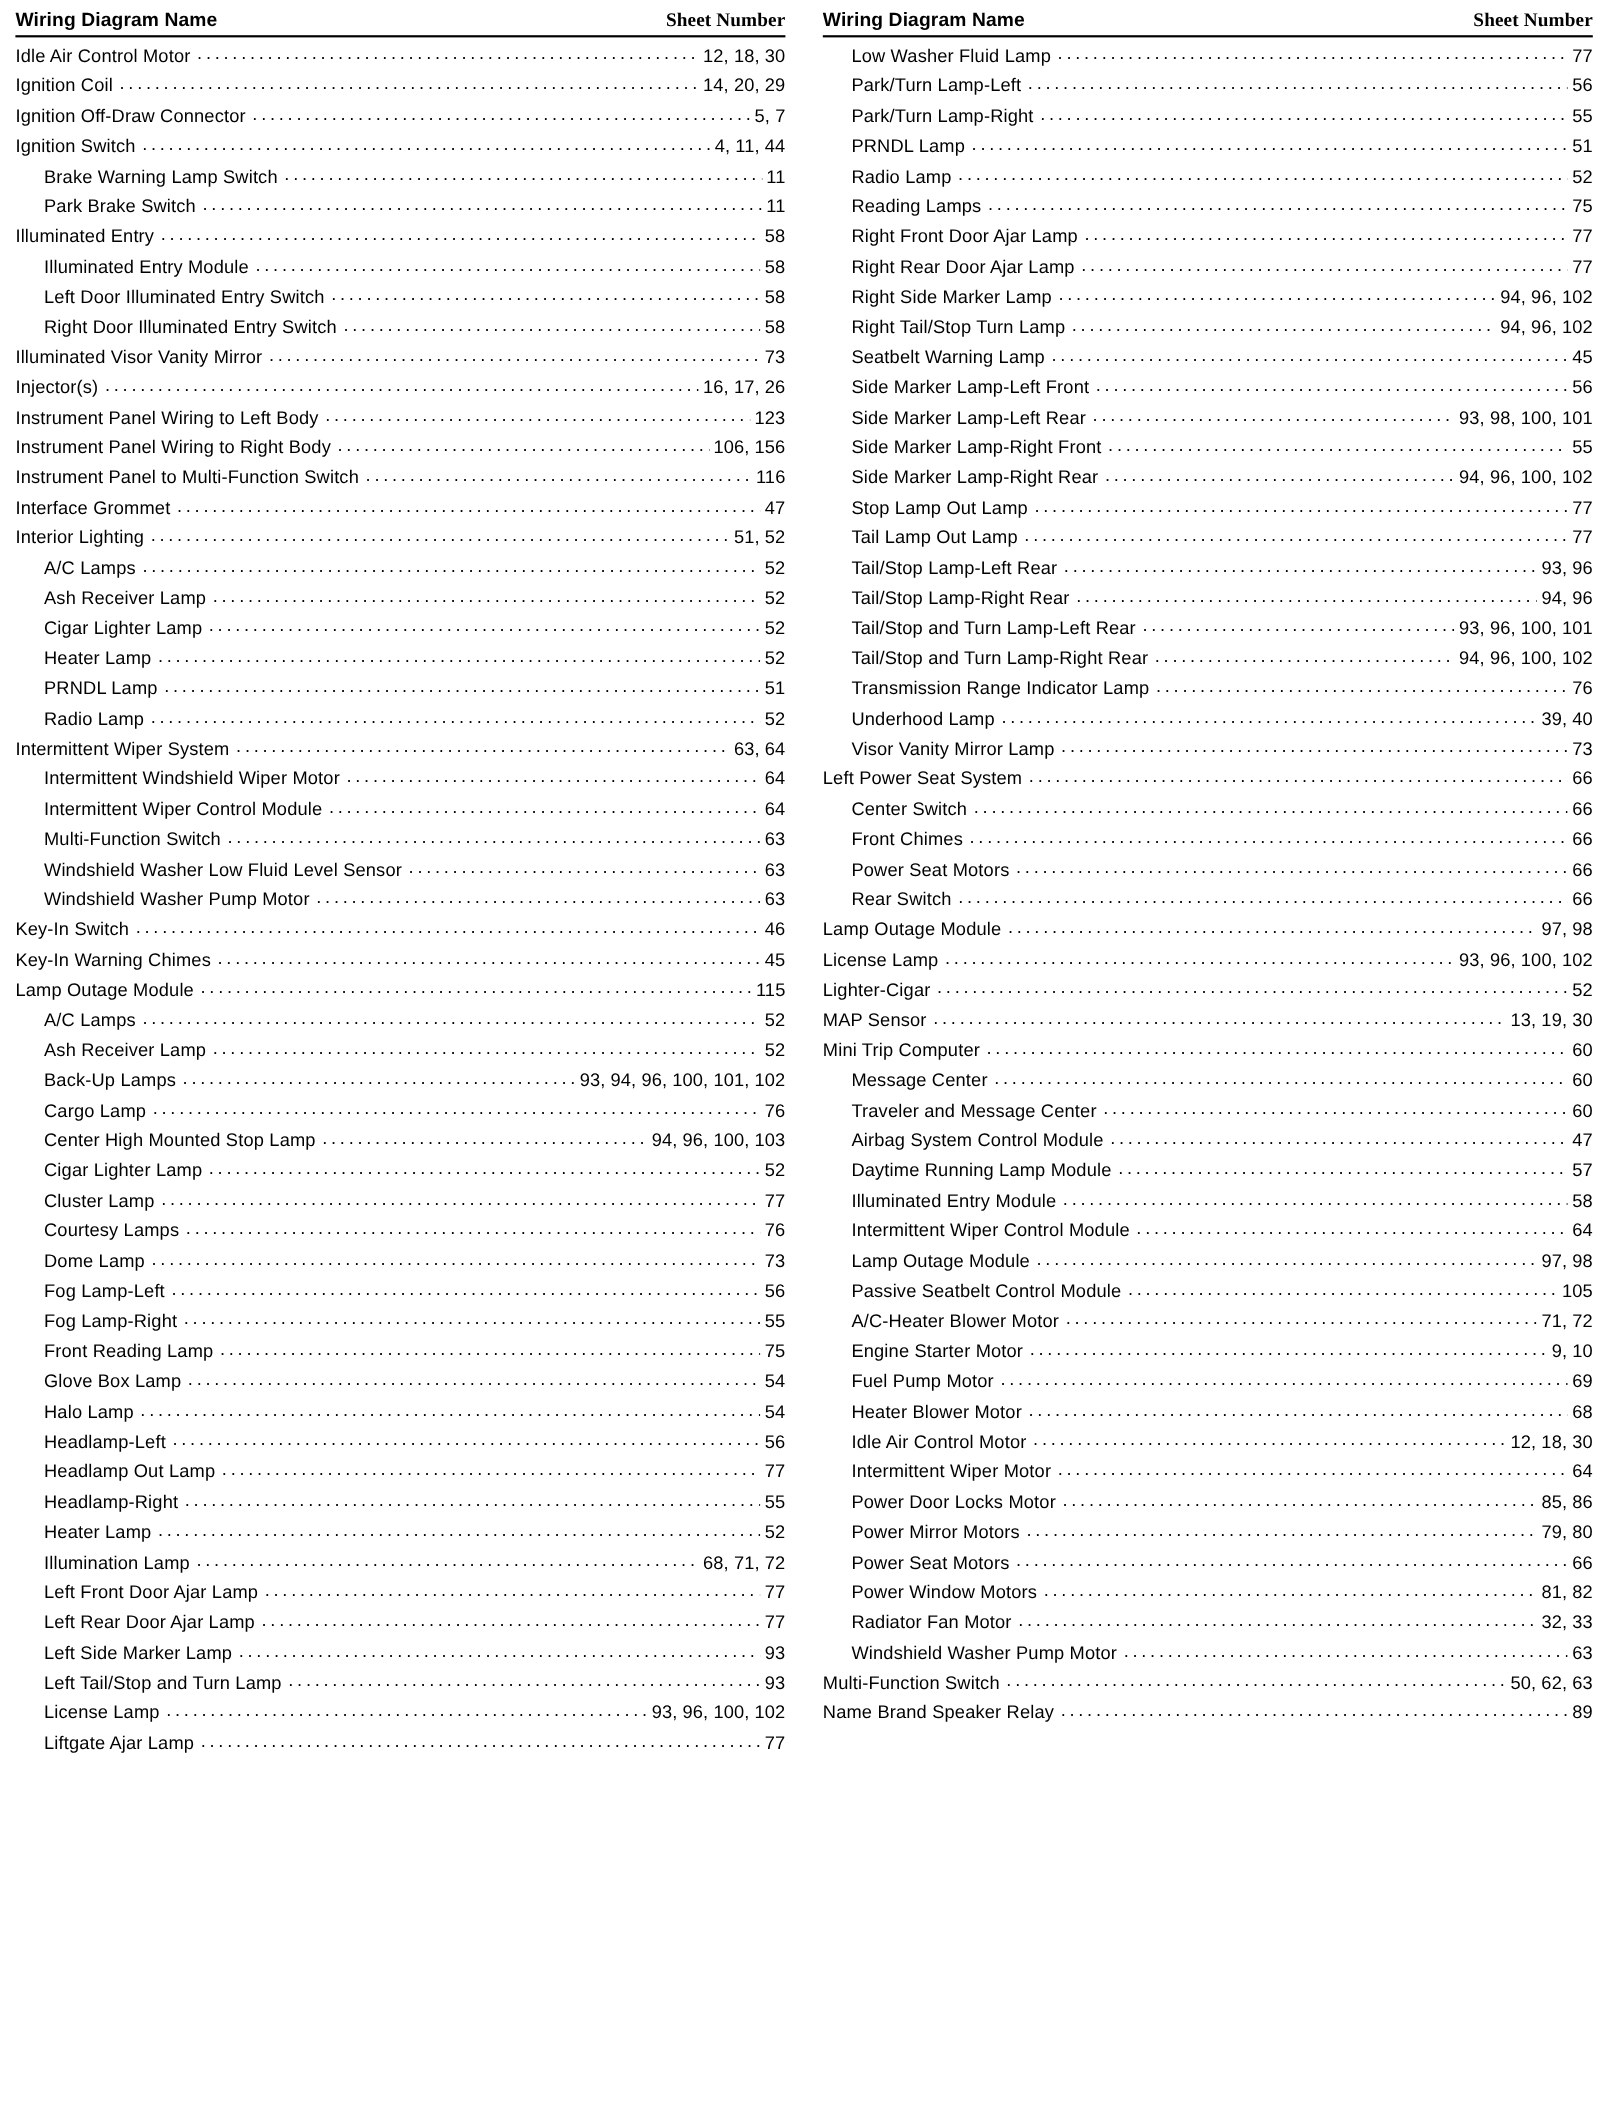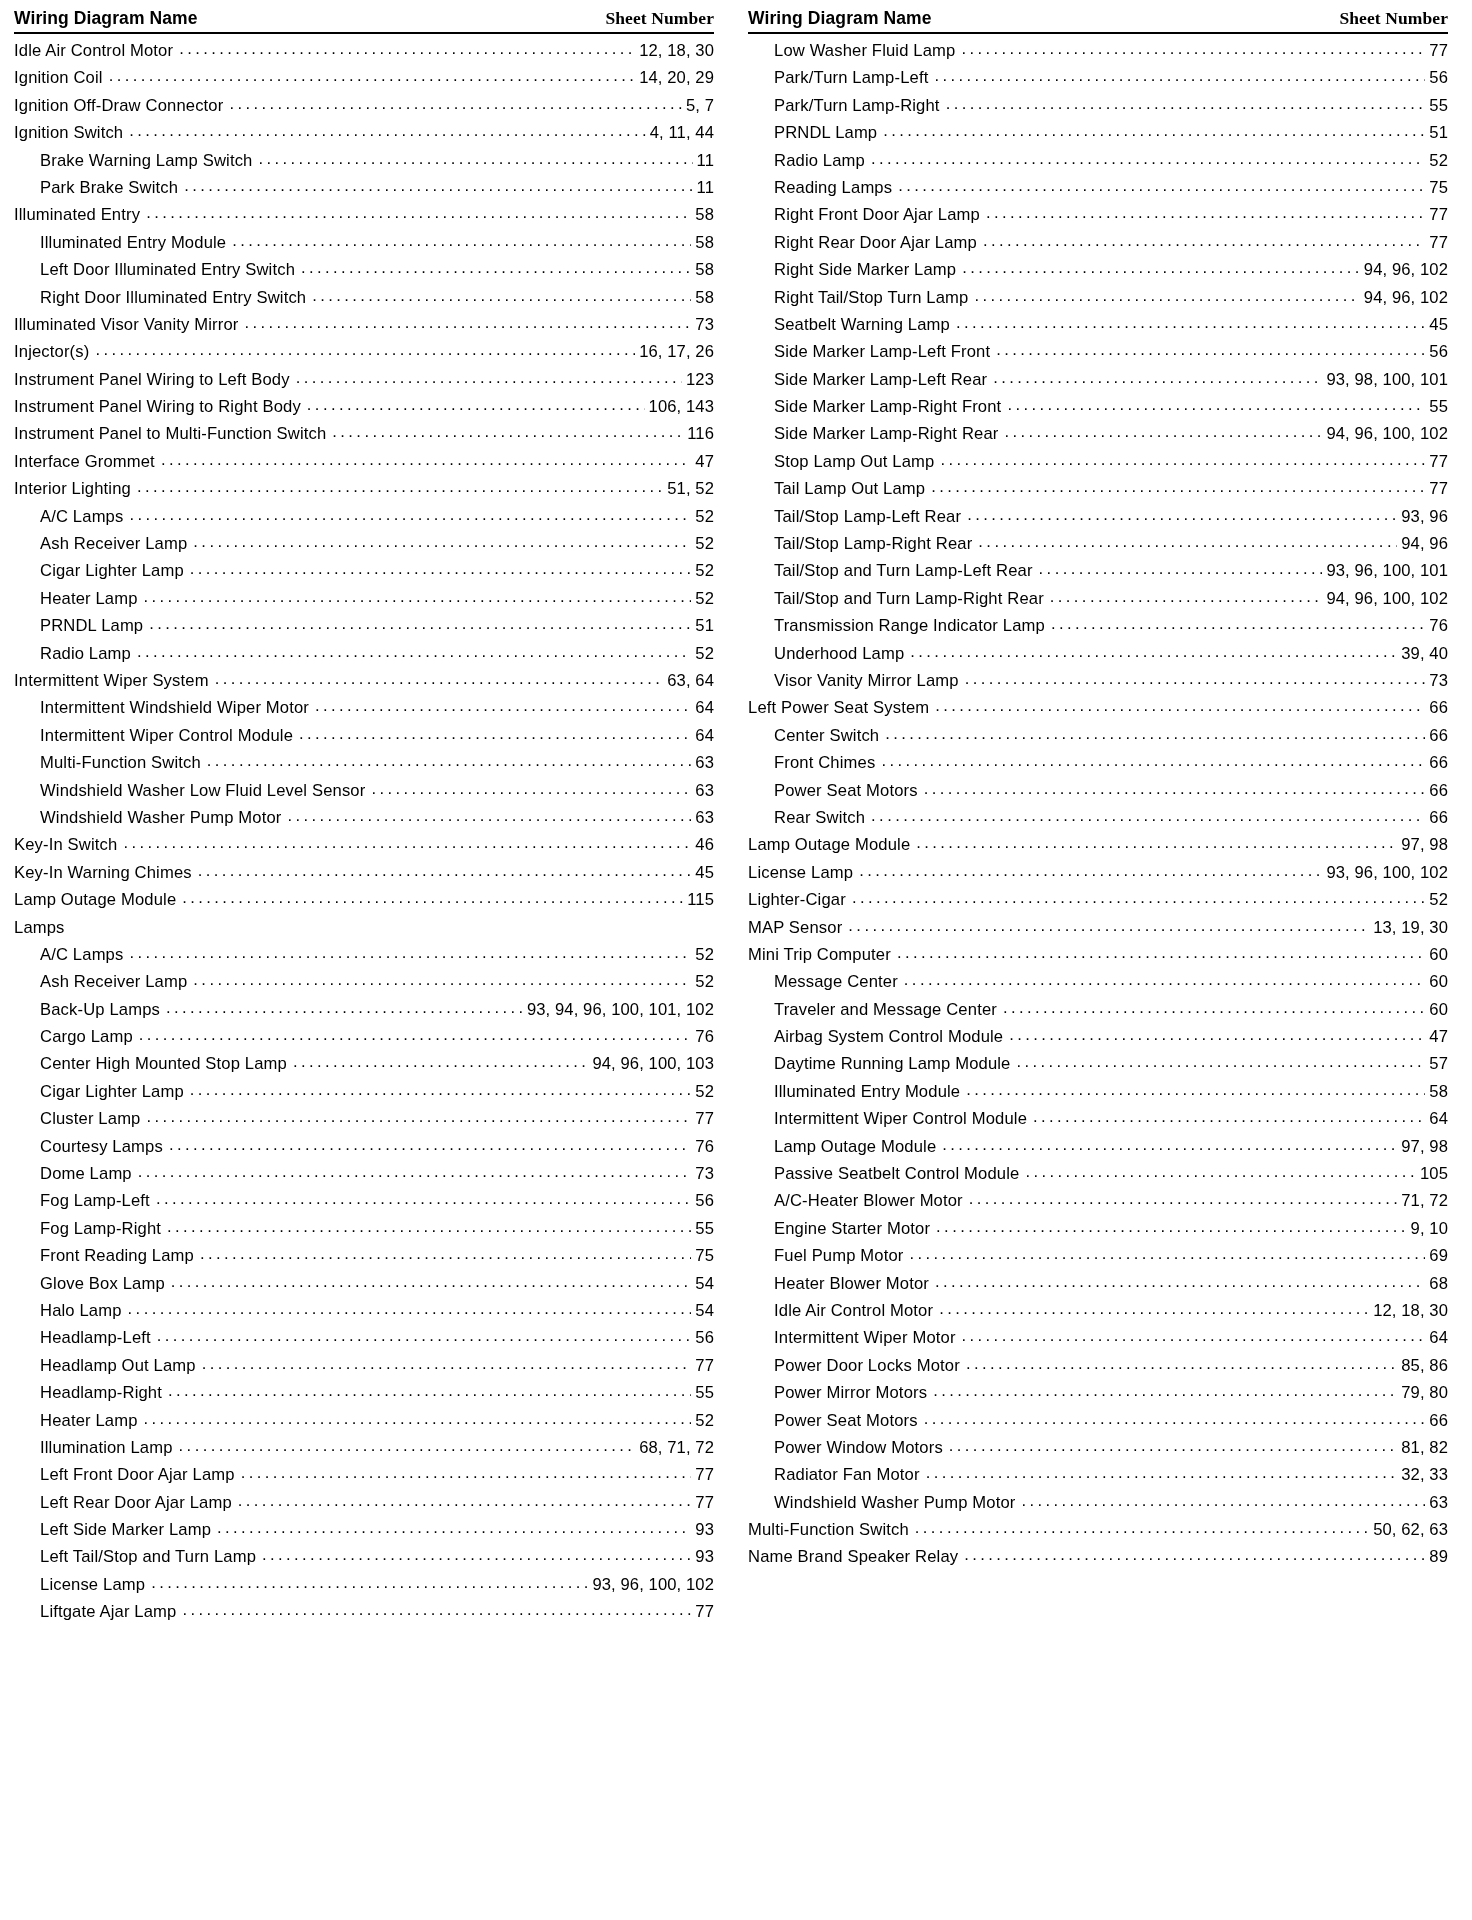--- a/index.html
+++ b/index.html
@@ -147,21 +147,21 @@
           <span class="sheet">16, 17, 26</span>
         </div>
         <div class="entry lvl0">
           <span class="label">Instrument Panel Wiring to Left Body</span>
           <span class="dots">........................................................................................................................</span>
           <span class="sheet">123</span>
         </div>
         <div class="entry lvl0">
           <span class="label">Instrument Panel Wiring to Right Body</span>
           <span class="dots">........................................................................................................................</span>
-          <span class="sheet">106, 143</span>
+          <span class="sheet">106, 156</span>
         </div>
         <div class="entry lvl0">
           <span class="label">Instrument Panel to Multi-Function Switch</span>
           <span class="dots">........................................................................................................................</span>
           <span class="sheet">116</span>
         </div>
         <div class="entry lvl0">
           <span class="label">Interface Grommet</span>
           <span class="dots">........................................................................................................................</span>
           <span class="sheet">47</span>
@@ -238,25 +238,20 @@
         </div>
         <div class="entry lvl0">
           <span class="label">Key-In Warning Chimes</span>
           <span class="dots">........................................................................................................................</span>
           <span class="sheet">45</span>
         </div>
         <div class="entry lvl0">
           <span class="label">Lamp Outage Module</span>
           <span class="dots">........................................................................................................................</span>
           <span class="sheet">115</span>
-        </div>
-        <div class="entry lvl0 nodots">
-          <span class="label">Lamps</span>
-          <span class="dots">........................................................................................................................</span>
-          <span class="sheet"></span>
         </div>
         <div class="entry lvl1">
           <span class="label">A/C Lamps</span>
           <span class="dots">........................................................................................................................</span>
           <span class="sheet">52</span>
         </div>
         <div class="entry lvl1">
           <span class="label">Ash Receiver Lamp</span>
           <span class="dots">........................................................................................................................</span>
           <span class="sheet">52</span>

